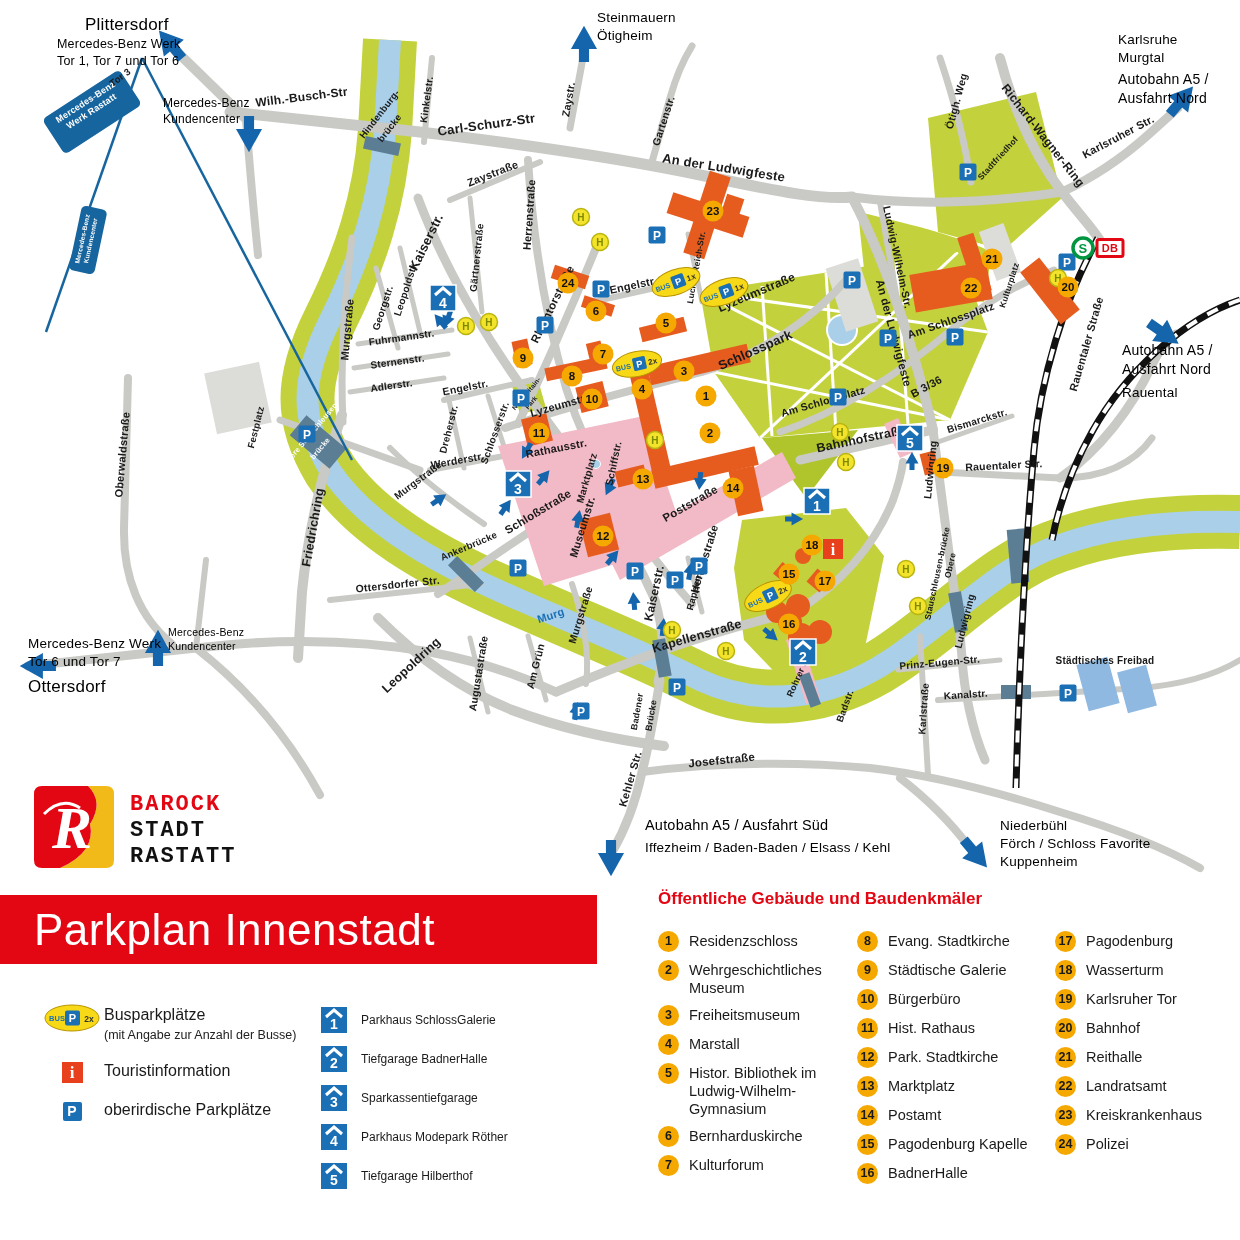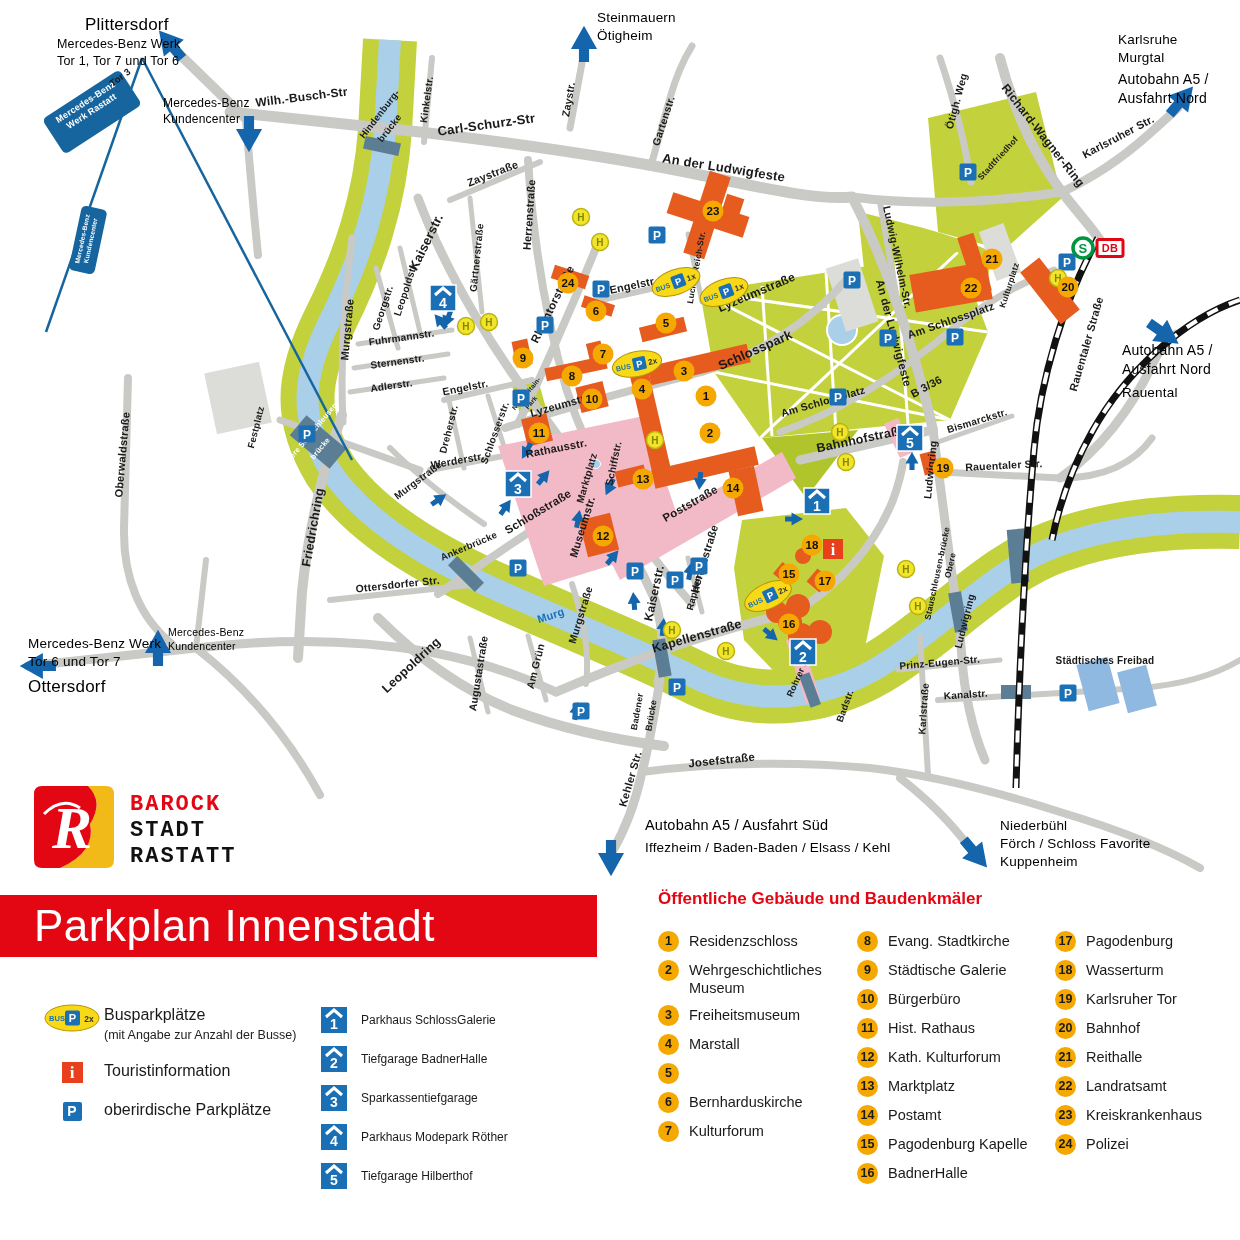--- a/index.html
+++ b/index.html
@@ -10,21 +10,21 @@
 
   
   #branding{position:absolute;left:34px;top:786px;display:flex;gap:16px;align-items:flex-start;}
   #logo-emblem{width:80px;height:82px;}
   #logo-words{display:flex;flex-direction:column;margin-top:6px;}
   #logo-words span{font-size:22px;font-weight:700;letter-spacing:2px;line-height:26px;font-family:Liberation Mono, monospace;}
   #logo-line1{color:#e30613;}
   #logo-line2,#logo-line3{color:#111;}
 
   
-  #banner{position:absolute;left:0;top:895px;width:597px;height:62px;background:#e30613;
+  #banner{position:absolute;left:0;top:895px;width:597px;height:69px;background:#e30613;
           display:flex;align-items:center;}
   #banner h1{margin:0 0 0 34px;color:#fff;font-size:44px;font-weight:500;letter-spacing:.5px;}
 
   
   #legend{position:absolute;left:40px;top:1004px;width:280px;}
   .lg-row{display:flex;align-items:flex-start;margin-bottom:15px;}
   .lg-icon{width:64px;flex-shrink:0;display:flex;justify-content:center;align-items:center;min-height:24px;}
   .lg-text{font-size:16px;line-height:20px;padding-top:1px;}
   .lg-sub{font-size:12.5px;color:#222;text-align:right;}
   .sw-pink{width:22px;height:22px;background:#f2b9c6;}
@@ -762,20 +762,21 @@
         <div class="poi-row">
           <div class="poi-num">3</div>
           <div class="poi-label">Freiheitsmuseum</div>
         </div>
         <div class="poi-row">
           <div class="poi-num">4</div>
           <div class="poi-label">Marstall</div>
         </div>
         <div class="poi-row">
           <div class="poi-num">5</div>
+          <div class="poi-label">Histor. Bibliothek im Ludwig-Wilhelm-Gymnasium</div>
         </div>
         <div class="poi-row">
           <div class="poi-num">6</div>
           <div class="poi-label">Bernharduskirche</div>
         </div>
         <div class="poi-row">
           <div class="poi-num">7</div>
           <div class="poi-label">Kulturforum</div>
         </div>
       </div>
@@ -791,21 +792,21 @@
         <div class="poi-row">
           <div class="poi-num">10</div>
           <div class="poi-label">Bürgerbüro</div>
         </div>
         <div class="poi-row">
           <div class="poi-num">11</div>
           <div class="poi-label">Hist. Rathaus</div>
         </div>
         <div class="poi-row">
           <div class="poi-num">12</div>
-          <div class="poi-label">Kath. Kulturforum</div>
+          <div class="poi-label">Park. Stadtkirche</div>
         </div>
         <div class="poi-row">
           <div class="poi-num">13</div>
           <div class="poi-label">Marktplatz</div>
         </div>
         <div class="poi-row">
           <div class="poi-num">14</div>
           <div class="poi-label">Postamt</div>
         </div>
         <div class="poi-row">

